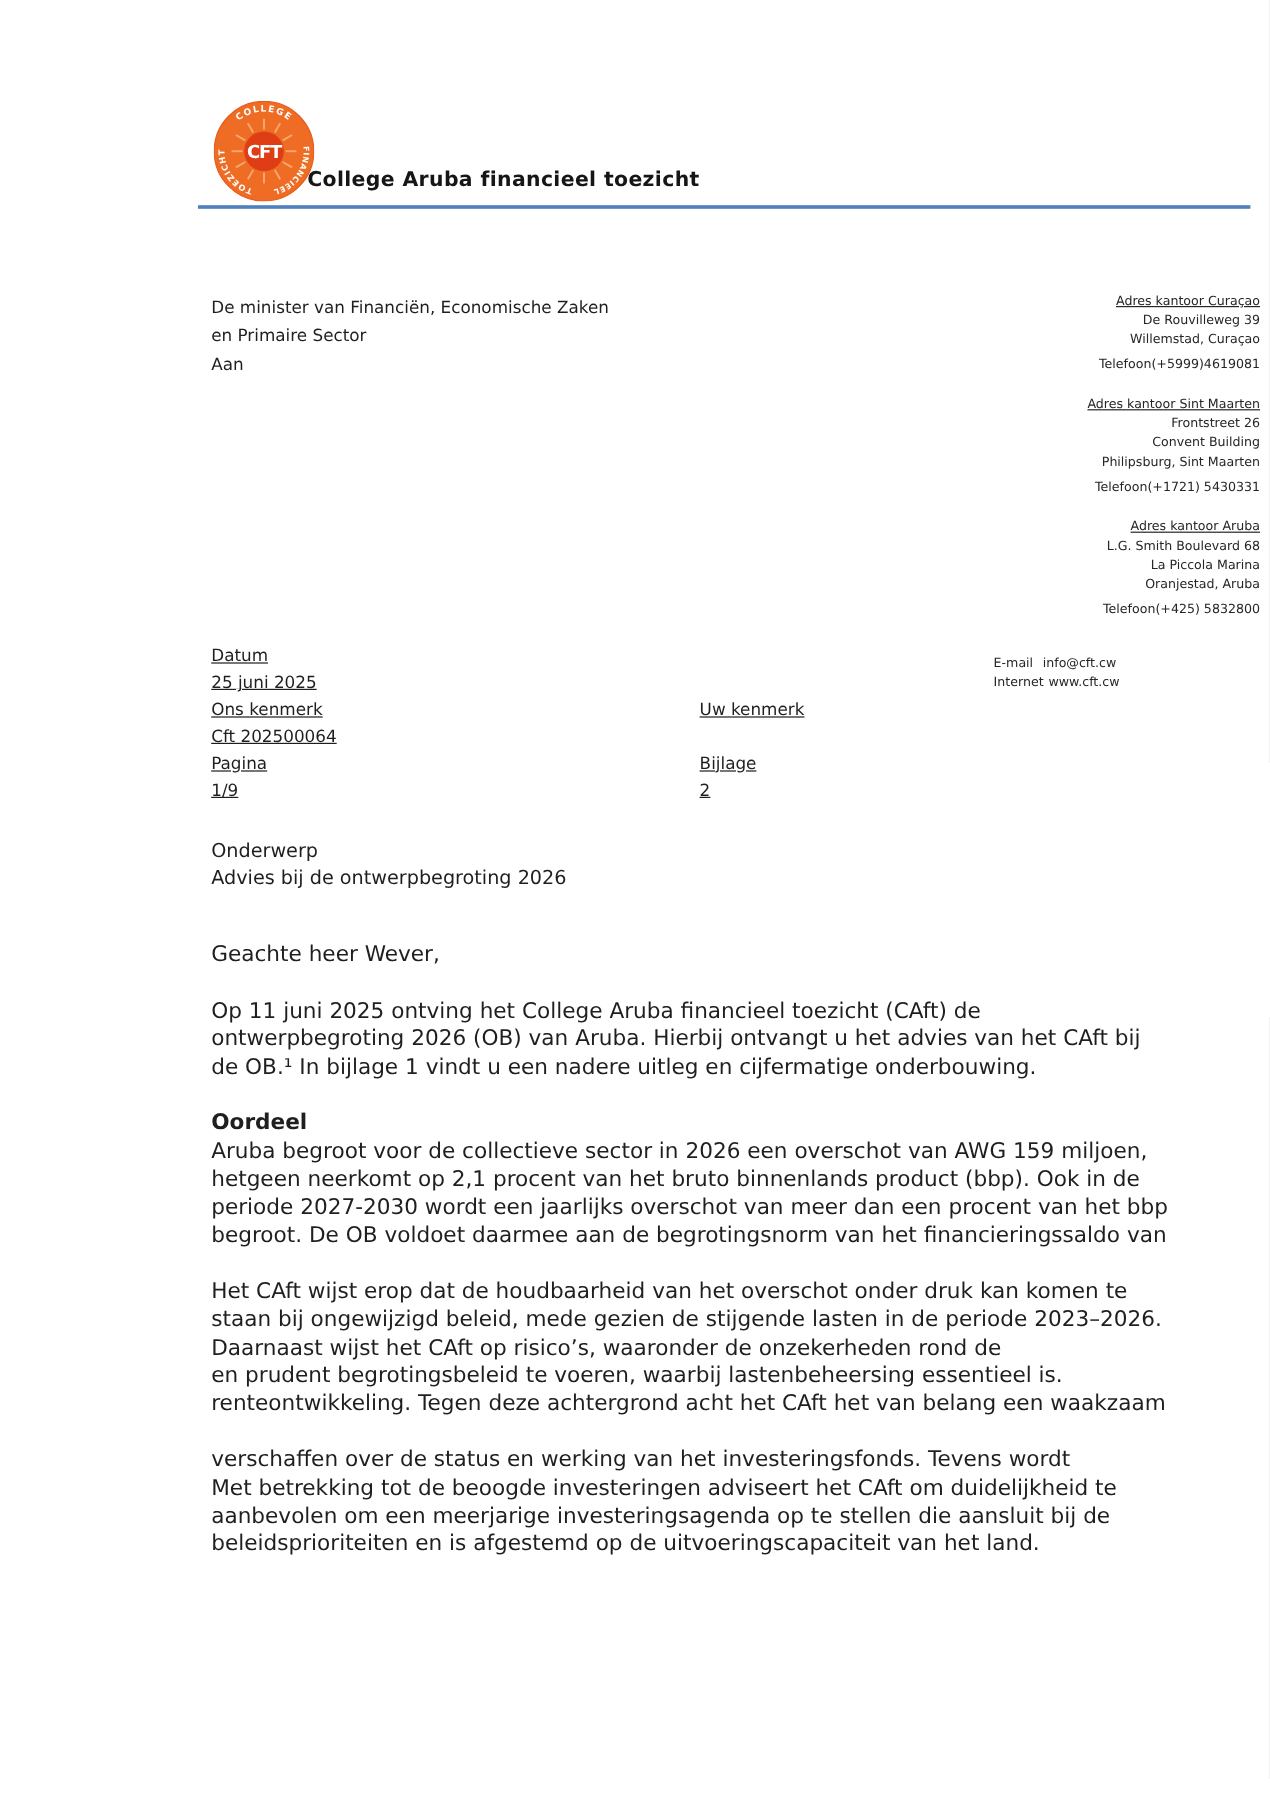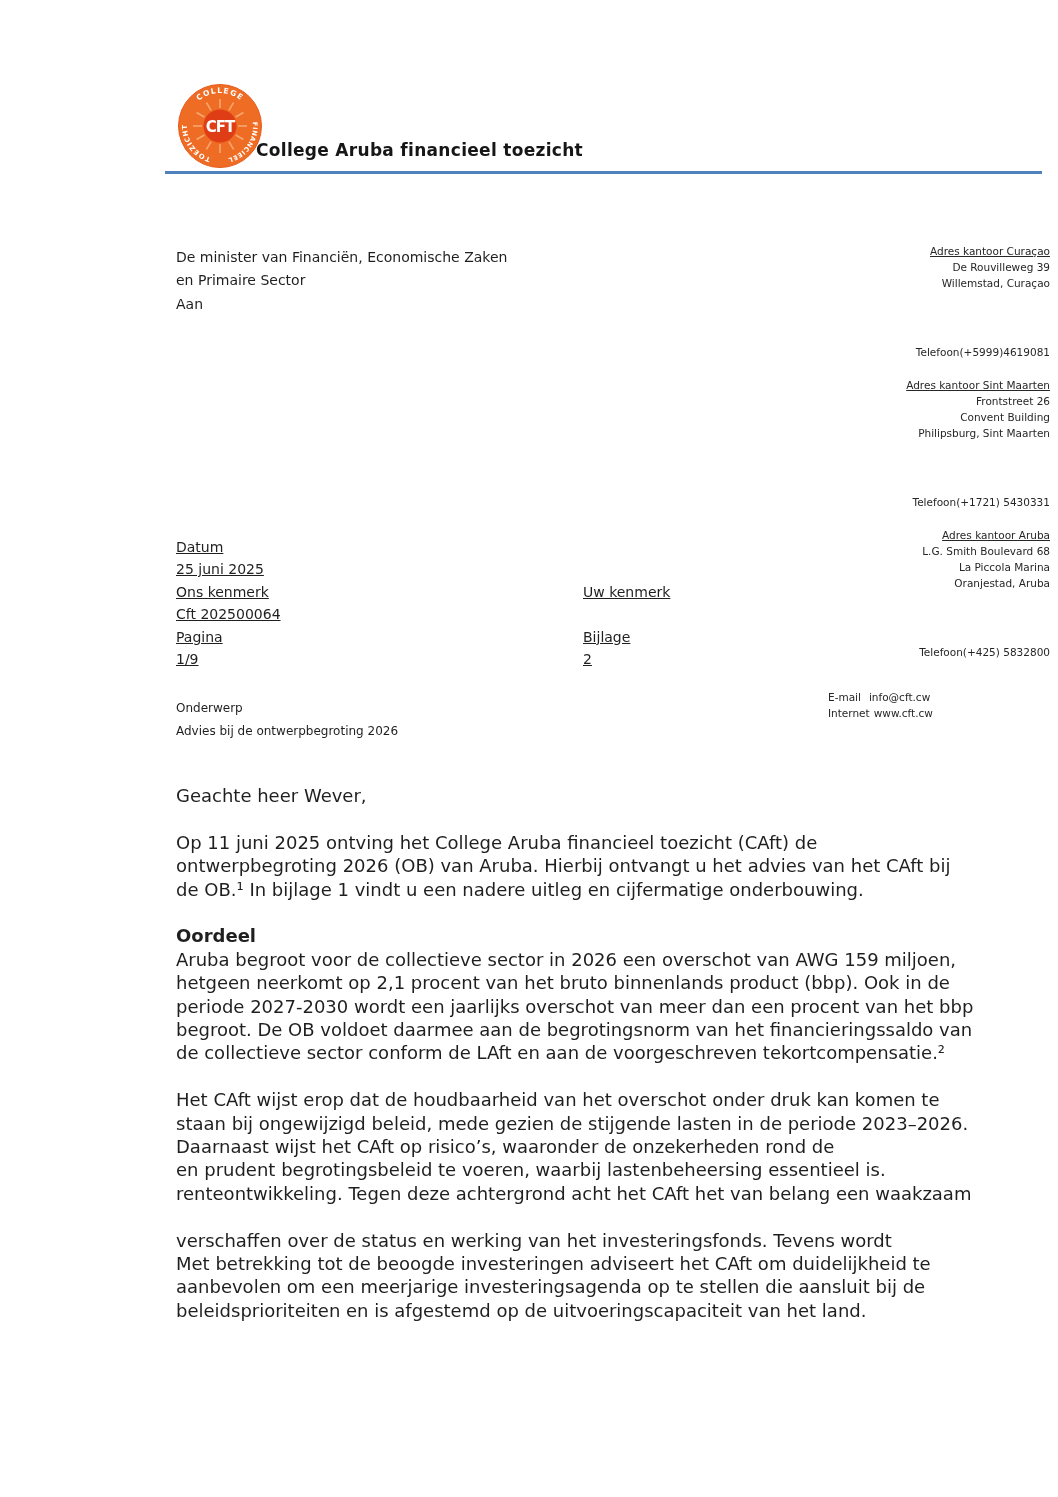--- a/index.html
+++ b/index.html
@@ -28,36 +28,36 @@
     font-size:14px;line-height:23.4px;white-space:nowrap;
   }
   
   .sidebar{
     position:absolute;left:828px;top:243px;width:222px;
     font-size:10.5px;line-height:16px;color:#262626;
   }
   .office{margin-bottom:17px;text-align:right;}
   .office-title{text-decoration:underline;}
   .phone-row{margin-top:5px;}
-  .phone-label{display:inline-block;width:62px;margin-top:48px;}
+  .phone-label{display:inline-block;width:62px;}
   .contact{margin-top:29px;}
   .email-label{display:inline-block;margin-right:8px;}
   .inet-label{display:inline-block;margin-right:4px;}
   
   .meta{
     position:absolute;left:176px;top:536px;width:740px;
     font-size:14px;line-height:22.4px;
   }
   .meta-row{display:flex;text-decoration:underline;}
   .meta-col1{width:407px;}
   .meta-col2{flex:1;}
   
   .subject{
     position:absolute;left:176px;top:697px;
-    font-size:12px;line-height:23.4px;white-space:nowrap;
+    font-size:16px;line-height:23.4px;white-space:nowrap;
   }
   
   .body-text{
     position:absolute;left:176px;top:784px;width:740px;
     font-size:18px;line-height:23.4px;white-space:nowrap;
   }
   .para{margin:0 0 23.4px 0;}
   .para-heading{font-weight:bold;}
   .heading-block{margin:0;}
 </style>
@@ -194,21 +194,20 @@
         <div>Op 11 juni 2025 ontving het College Aruba financieel toezicht (CAft) de</div>
         <div>ontwerpbegroting 2026 (OB) van Aruba. Hierbij ontvangt u het advies van het CAft bij</div>
         <div>de OB.¹ In bijlage 1 vindt u een nadere uitleg en cijfermatige onderbouwing.</div>
       </div>
     <div class="para-heading heading-block">Oordeel</div>
     <div class="para">
         <div>Aruba begroot voor de collectieve sector in 2026 een overschot van AWG 159 miljoen,</div>
         <div>hetgeen neerkomt op 2,1 procent van het bruto binnenlands product (bbp). Ook in de</div>
         <div>periode 2027-2030 wordt een jaarlijks overschot van meer dan een procent van het bbp</div>
         <div>begroot. De OB voldoet daarmee aan de begrotingsnorm van het financieringssaldo van</div>
-        <div>de collectieve sector conform de LAft en aan de voorgeschreven tekortcompensatie.²</div>
       </div>
     <div class="para">
         <div>Het CAft wijst erop dat de houdbaarheid van het overschot onder druk kan komen te</div>
         <div>staan bij ongewijzigd beleid, mede gezien de stijgende lasten in de periode 2023–2026.</div>
         <div>Daarnaast wijst het CAft op risico’s, waaronder de onzekerheden rond de</div>
         <div>en prudent begrotingsbeleid te voeren, waarbij lastenbeheersing essentieel is.</div>
         <div>renteontwikkeling. Tegen deze achtergrond acht het CAft het van belang een waakzaam</div>
       </div>
     <div class="para">
         <div>verschaffen over de status en werking van het investeringsfonds. Tevens wordt</div>

